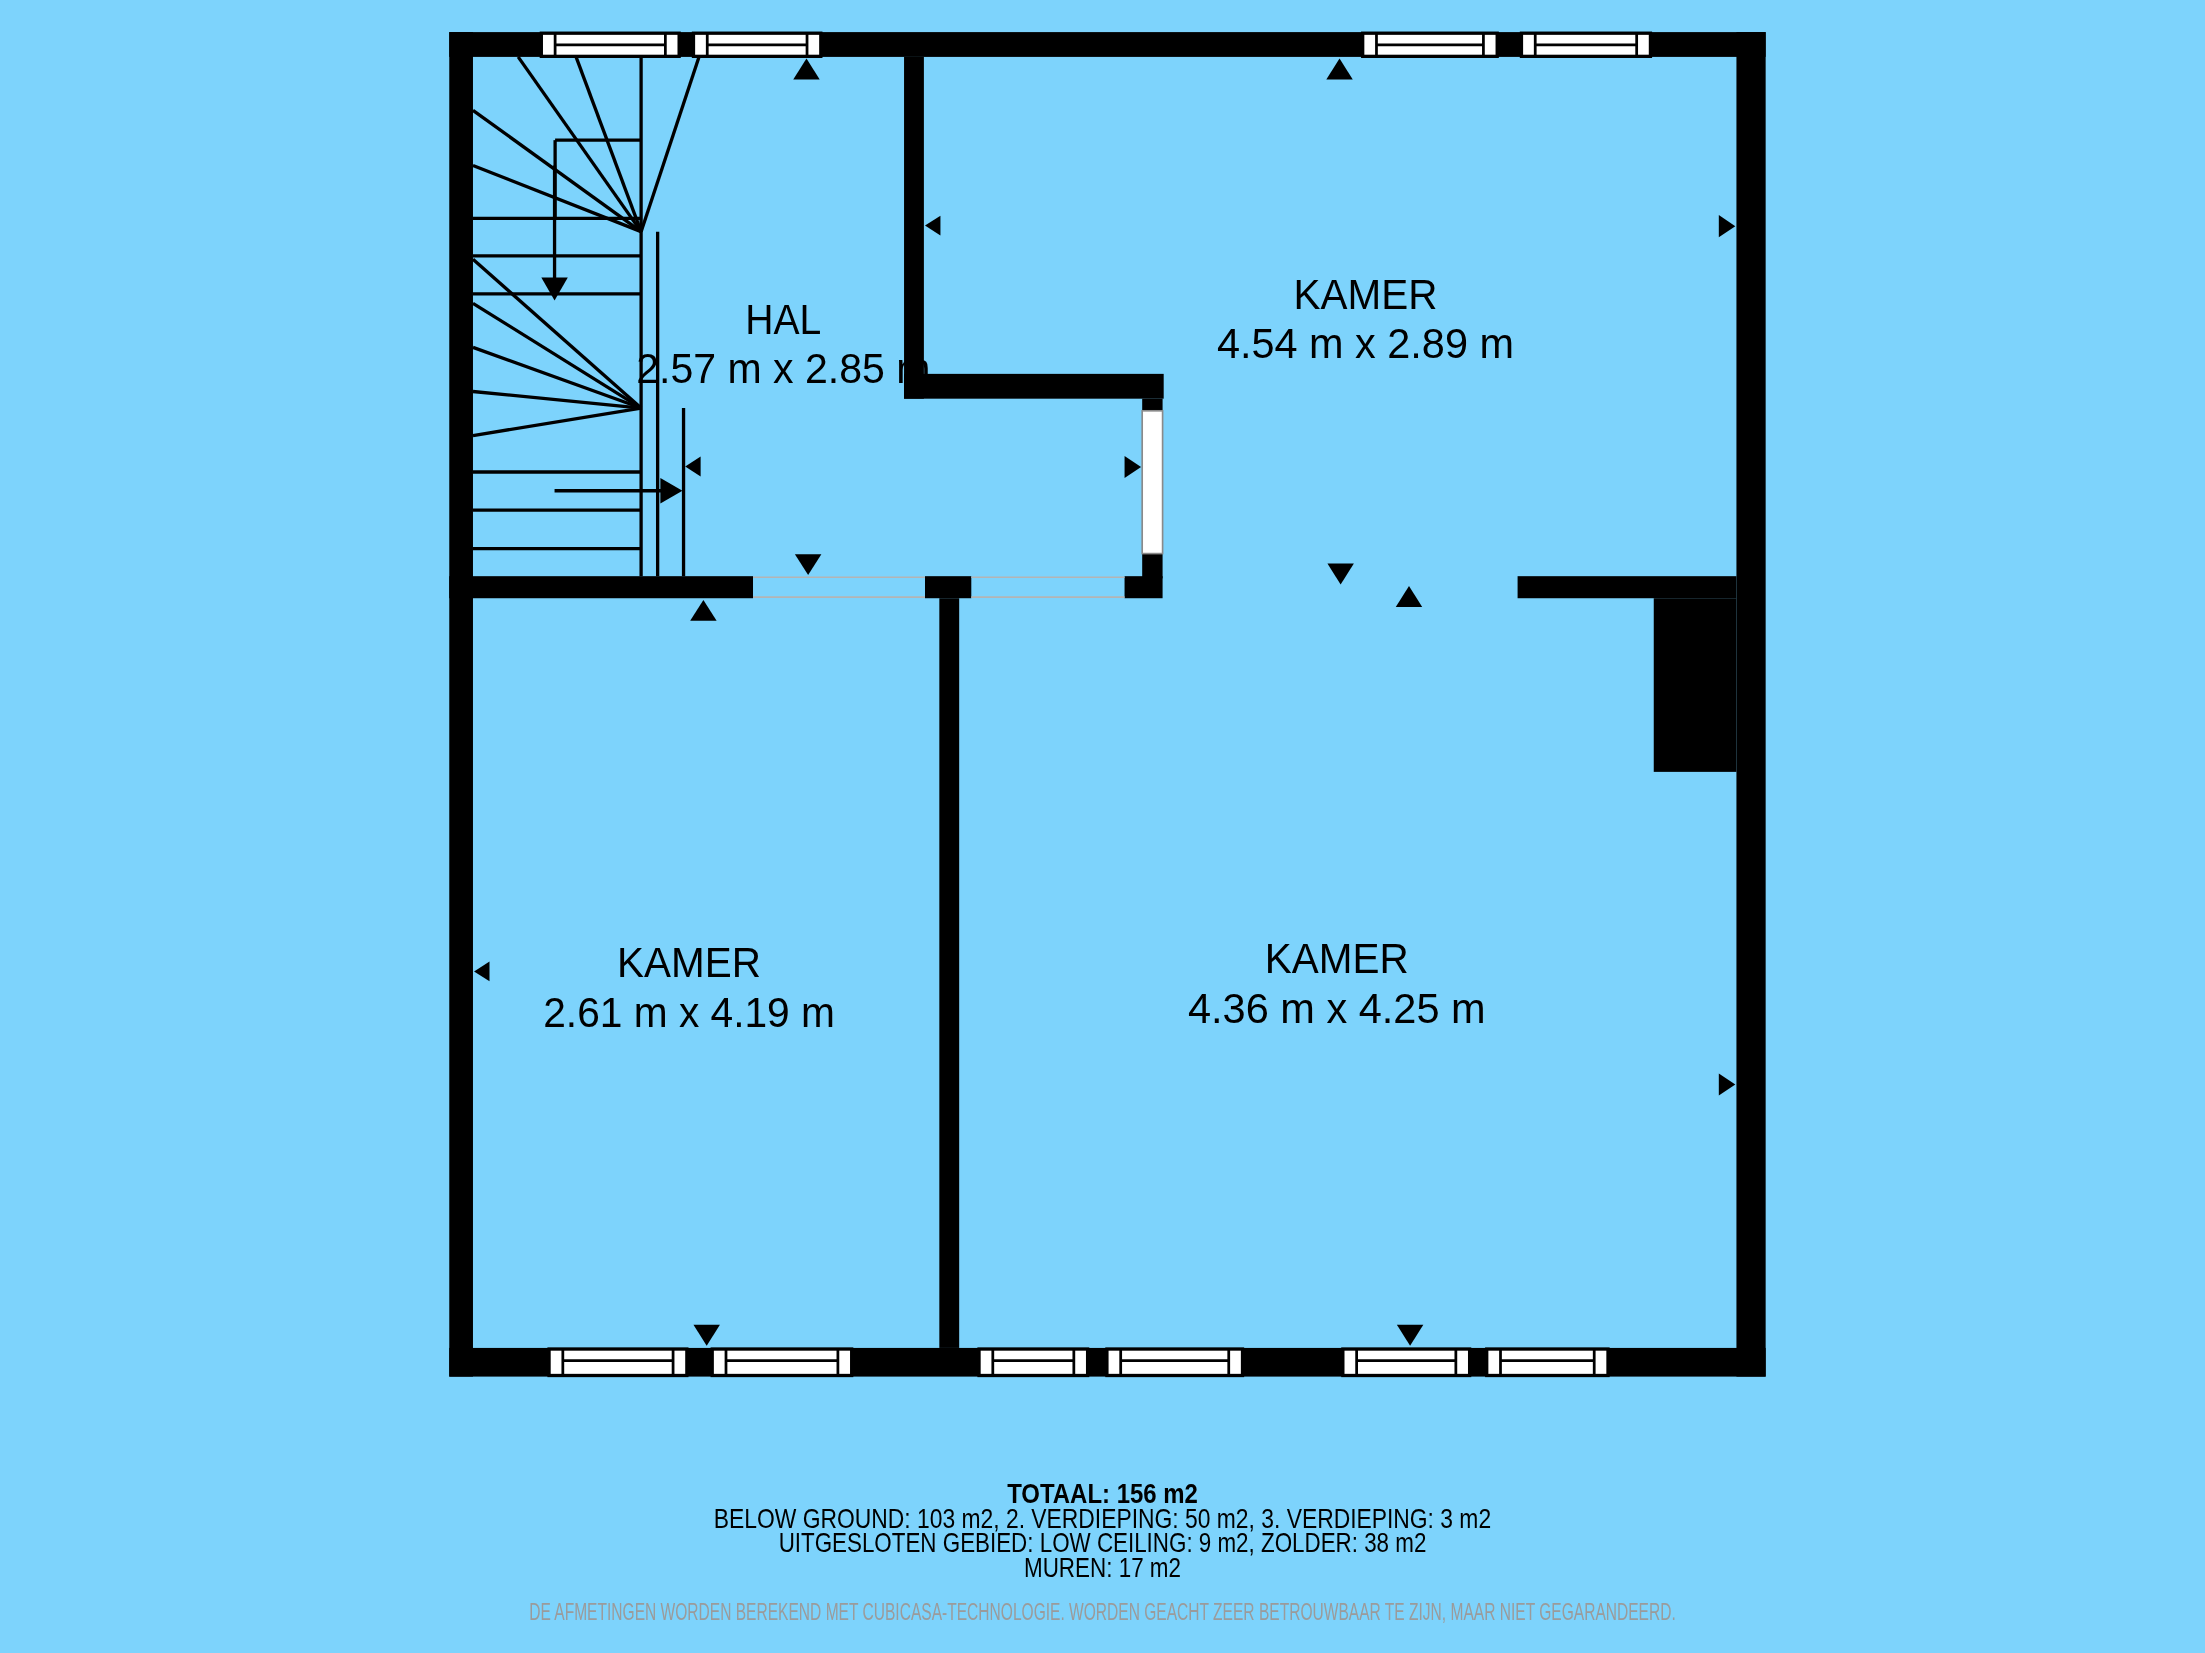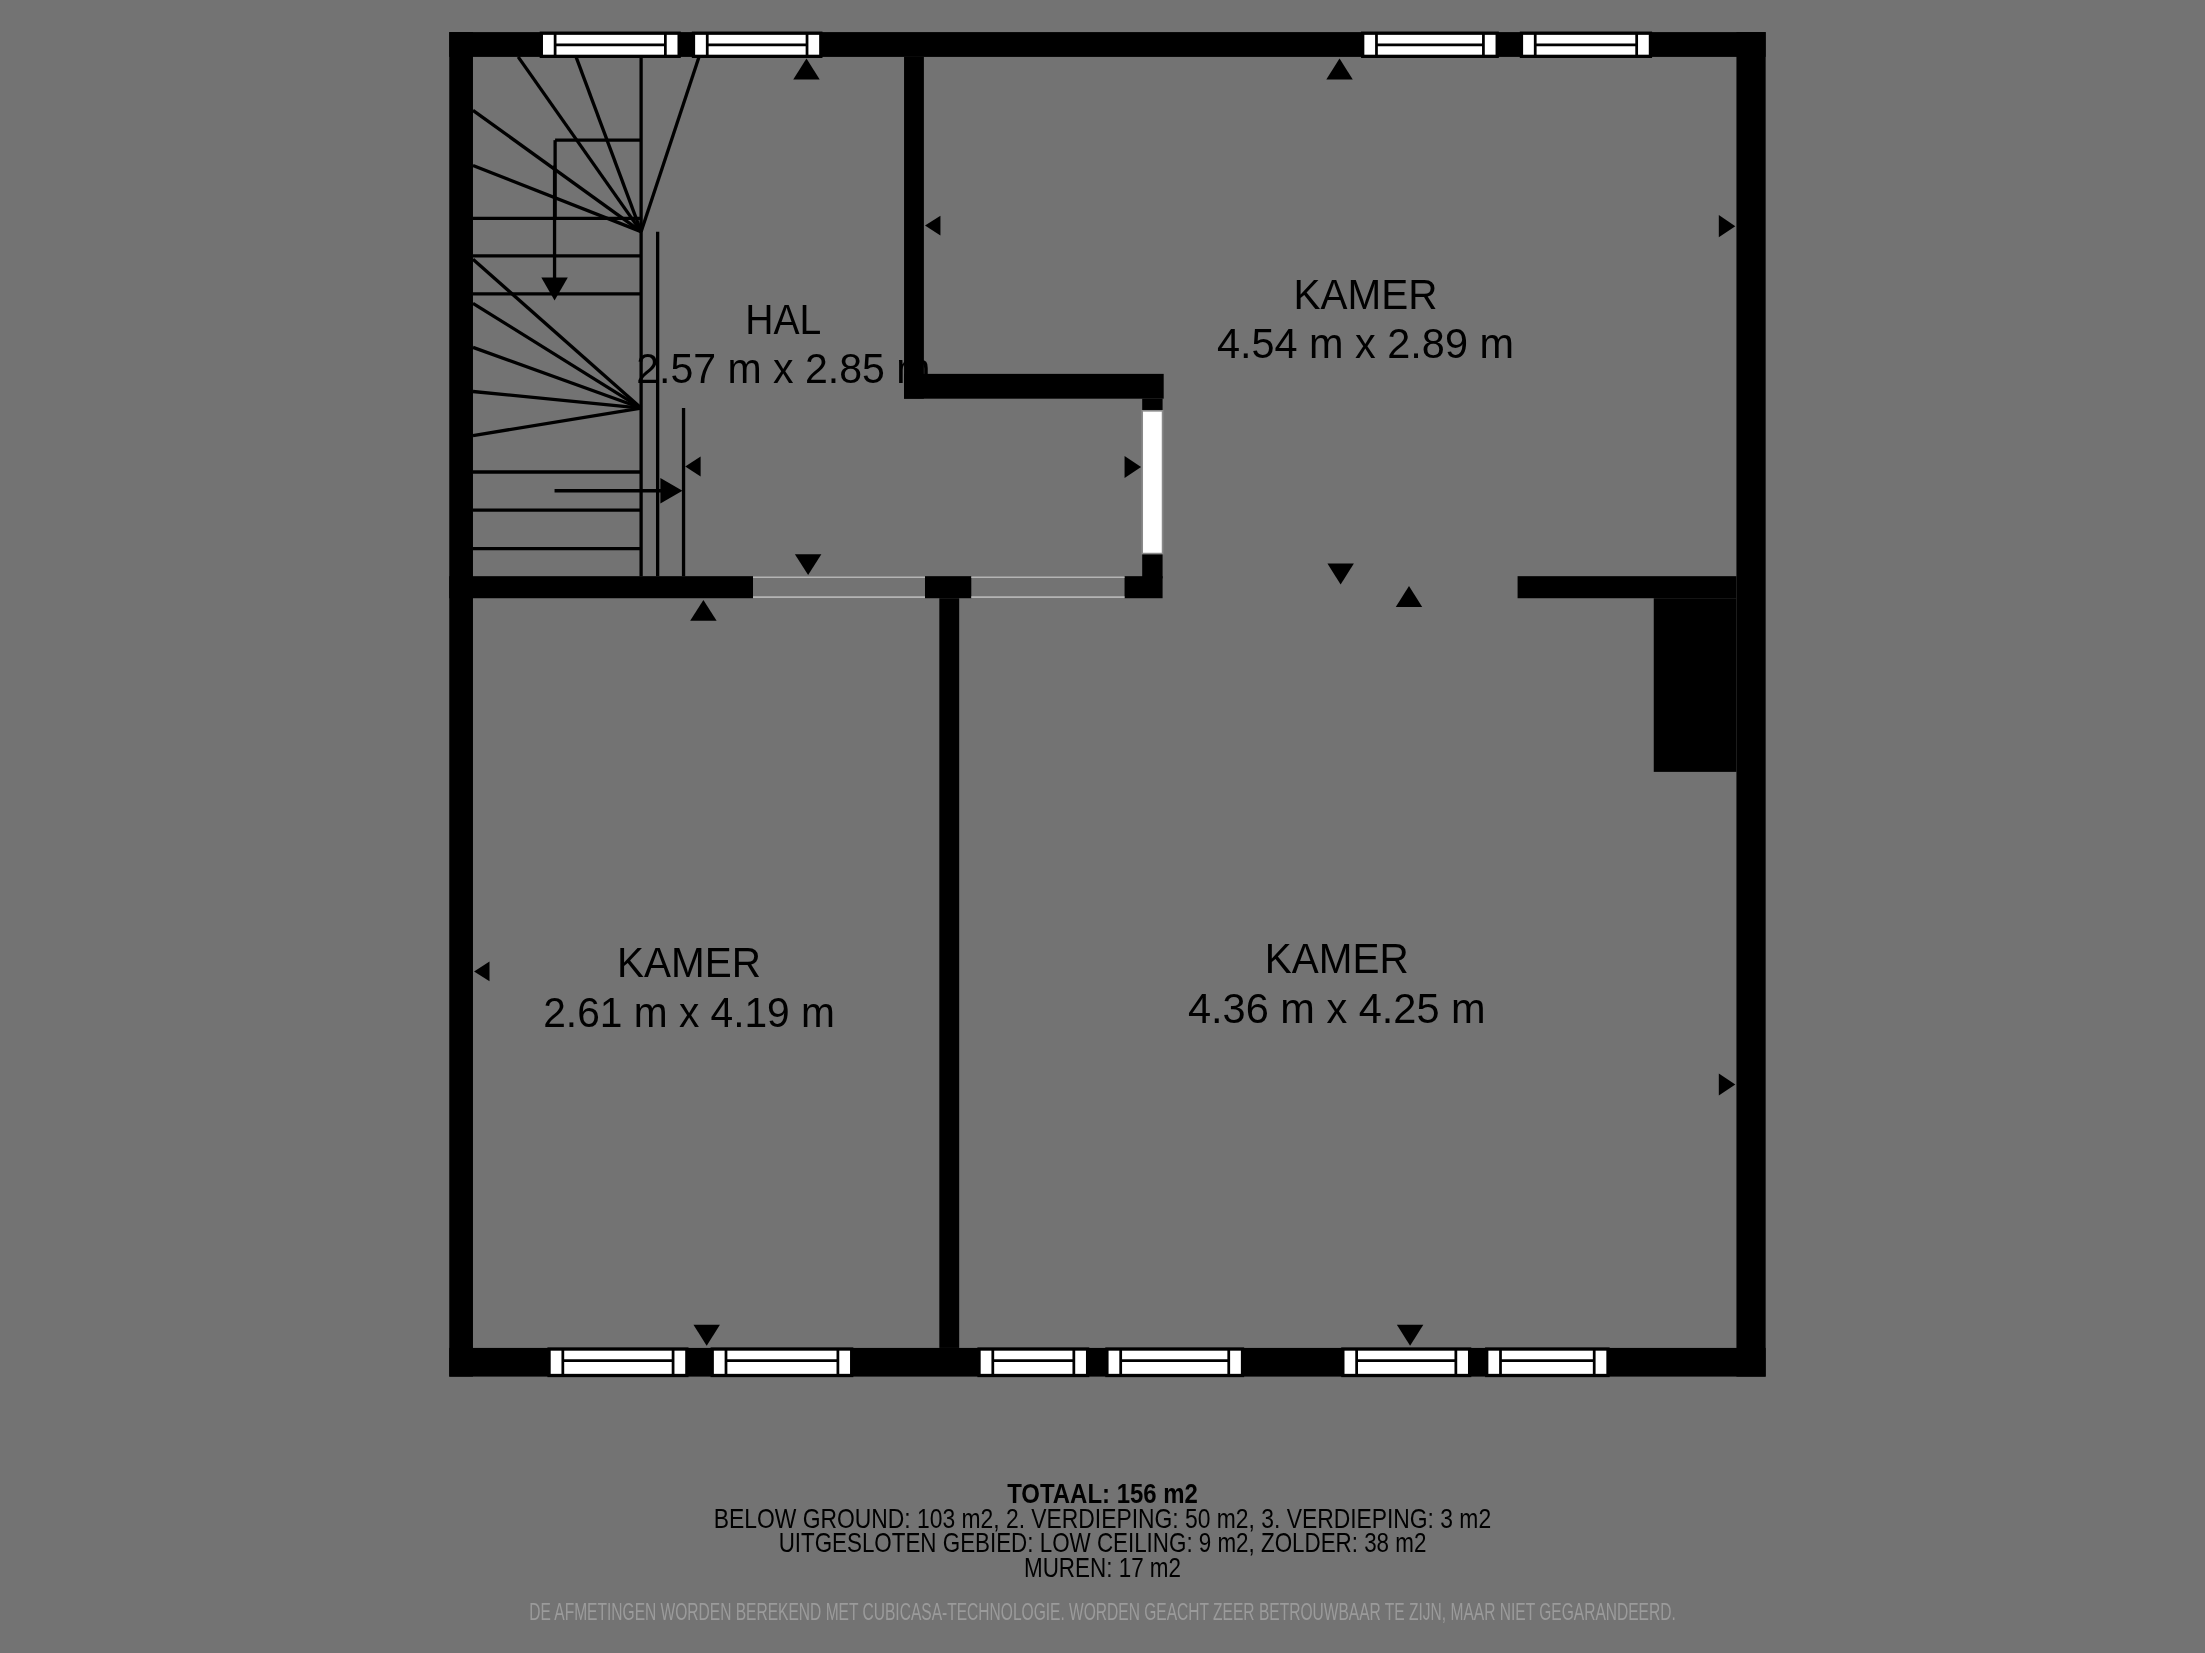--- a/index.html
+++ b/index.html
@@ -4,21 +4,21 @@
 <style>
   html, body {
     margin: 0;
     padding: 0;
     background: #ffffff;
   }
   .page {
     position: relative;
     width: 2205px;
     height: 1654px;
-    background: #737373;
+    background: #7dd3fc;
     overflow: hidden;
   }
   svg.plan {
     display: block;
     width: 2205px;
     height: 1654px;
     font-family: "Liberation Sans", "DejaVu Sans", sans-serif;
   }
   .wall { fill: #000000; }
   .stairline { stroke: #000000; stroke-width: 6; fill: none; }

